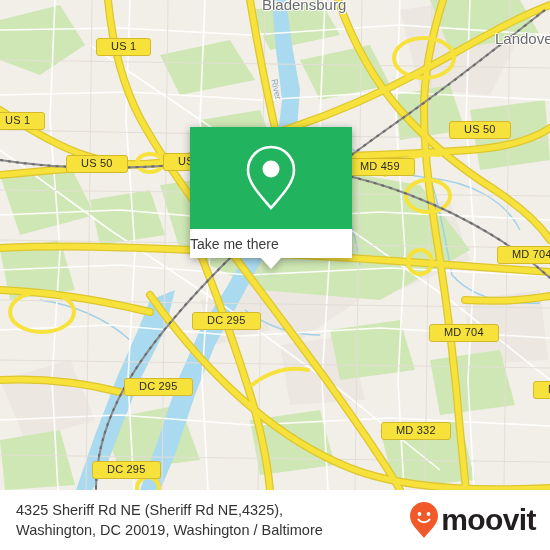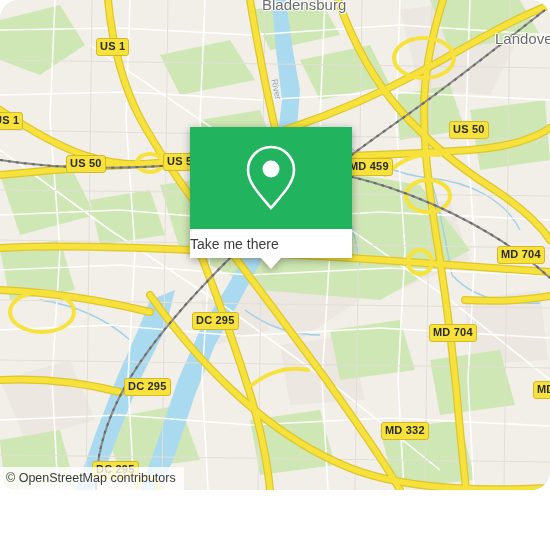--- a/index.html
+++ b/index.html
@@ -22,21 +22,20 @@
   }
 
   
   .map {
     position: absolute;
     left: 0; top: 0;
     width: 550px;
     height: 490px;
     overflow: hidden;
     background: #f2efe9;
-    border-radius: 19px;
   }
   .map-svg {
     position: absolute;
     left: 0; top: 0;
     width: 550px;
     height: 490px;
   }
 
   
   .place-label {
@@ -61,24 +60,24 @@
 
   
   .shield {
     position: absolute;
     background: #f7e23c;
     border: 1px solid #d4b92a;
     border-radius: 3px;
     color: #2b2b2b;
     font-family: "Liberation Sans", sans-serif;
     font-size: 11px;
-    font-weight: bold;
+    font-weight: normal;
     line-height: 15px;
     height: 16px;
-    padding: 0 3px;
+    padding: 0 14px;
     white-space: nowrap;
     box-sizing: content-box;
     letter-spacing: .2px;
   }
 
   
   .popup {
     position: absolute;
     left: 190px;
     top: 127px;
@@ -322,19 +321,31 @@
           <path d="M29 4 C16.3 4 6 14.3 6 27 C6 40 18 52 29 65 C40 52 52 40 52 27 C52 14.3 41.7 4 29 4 Z" fill="none" stroke="#ffffff" stroke-width="2.6"></path>
           <circle cx="29" cy="26" r="8.5" fill="#ffffff"></circle>
         </svg>
       </div>
       <div class="popup-foot">
         <span>Take me there</span>
       </div>
       <div class="popup-tail"></div>
     </div>
 
-    <div class="attribution">
-      <span>© OpenStreetMap contributors</span>
+  </div>
+
+  <div class="footer">
+    <div class="footer-address">
+      <div>4325 Sheriff Rd NE (Sheriff Rd NE,4325),</div>
+      <div>Washington, DC 20019, Washington / Baltimore</div>
+    </div>
+    <div class="brand">
+      <svg width="30" height="38" viewBox="0 0 30 38">
+        <path d="M15 1 C7.3 1 1 7.3 1 15 C1 24 10 30 15 37 C20 30 29 24 29 15 C29 7.3 22.7 1 15 1 Z" fill="#f1592a"></path>
+        <circle cx="10.5" cy="13" r="1.9" fill="#ffffff"></circle>
+        <circle cx="19.5" cy="13" r="1.9" fill="#ffffff"></circle>
+        <path d="M9.5 18.5 C12 22 18 22 20.5 18.5" fill="none" stroke="#ffffff" stroke-width="2" stroke-linecap="round"></path>
+      </svg>
+      <span class="brand-word">moovit</span>
     </div>
   </div>
 
-
 </div>
 
 </body></html>

